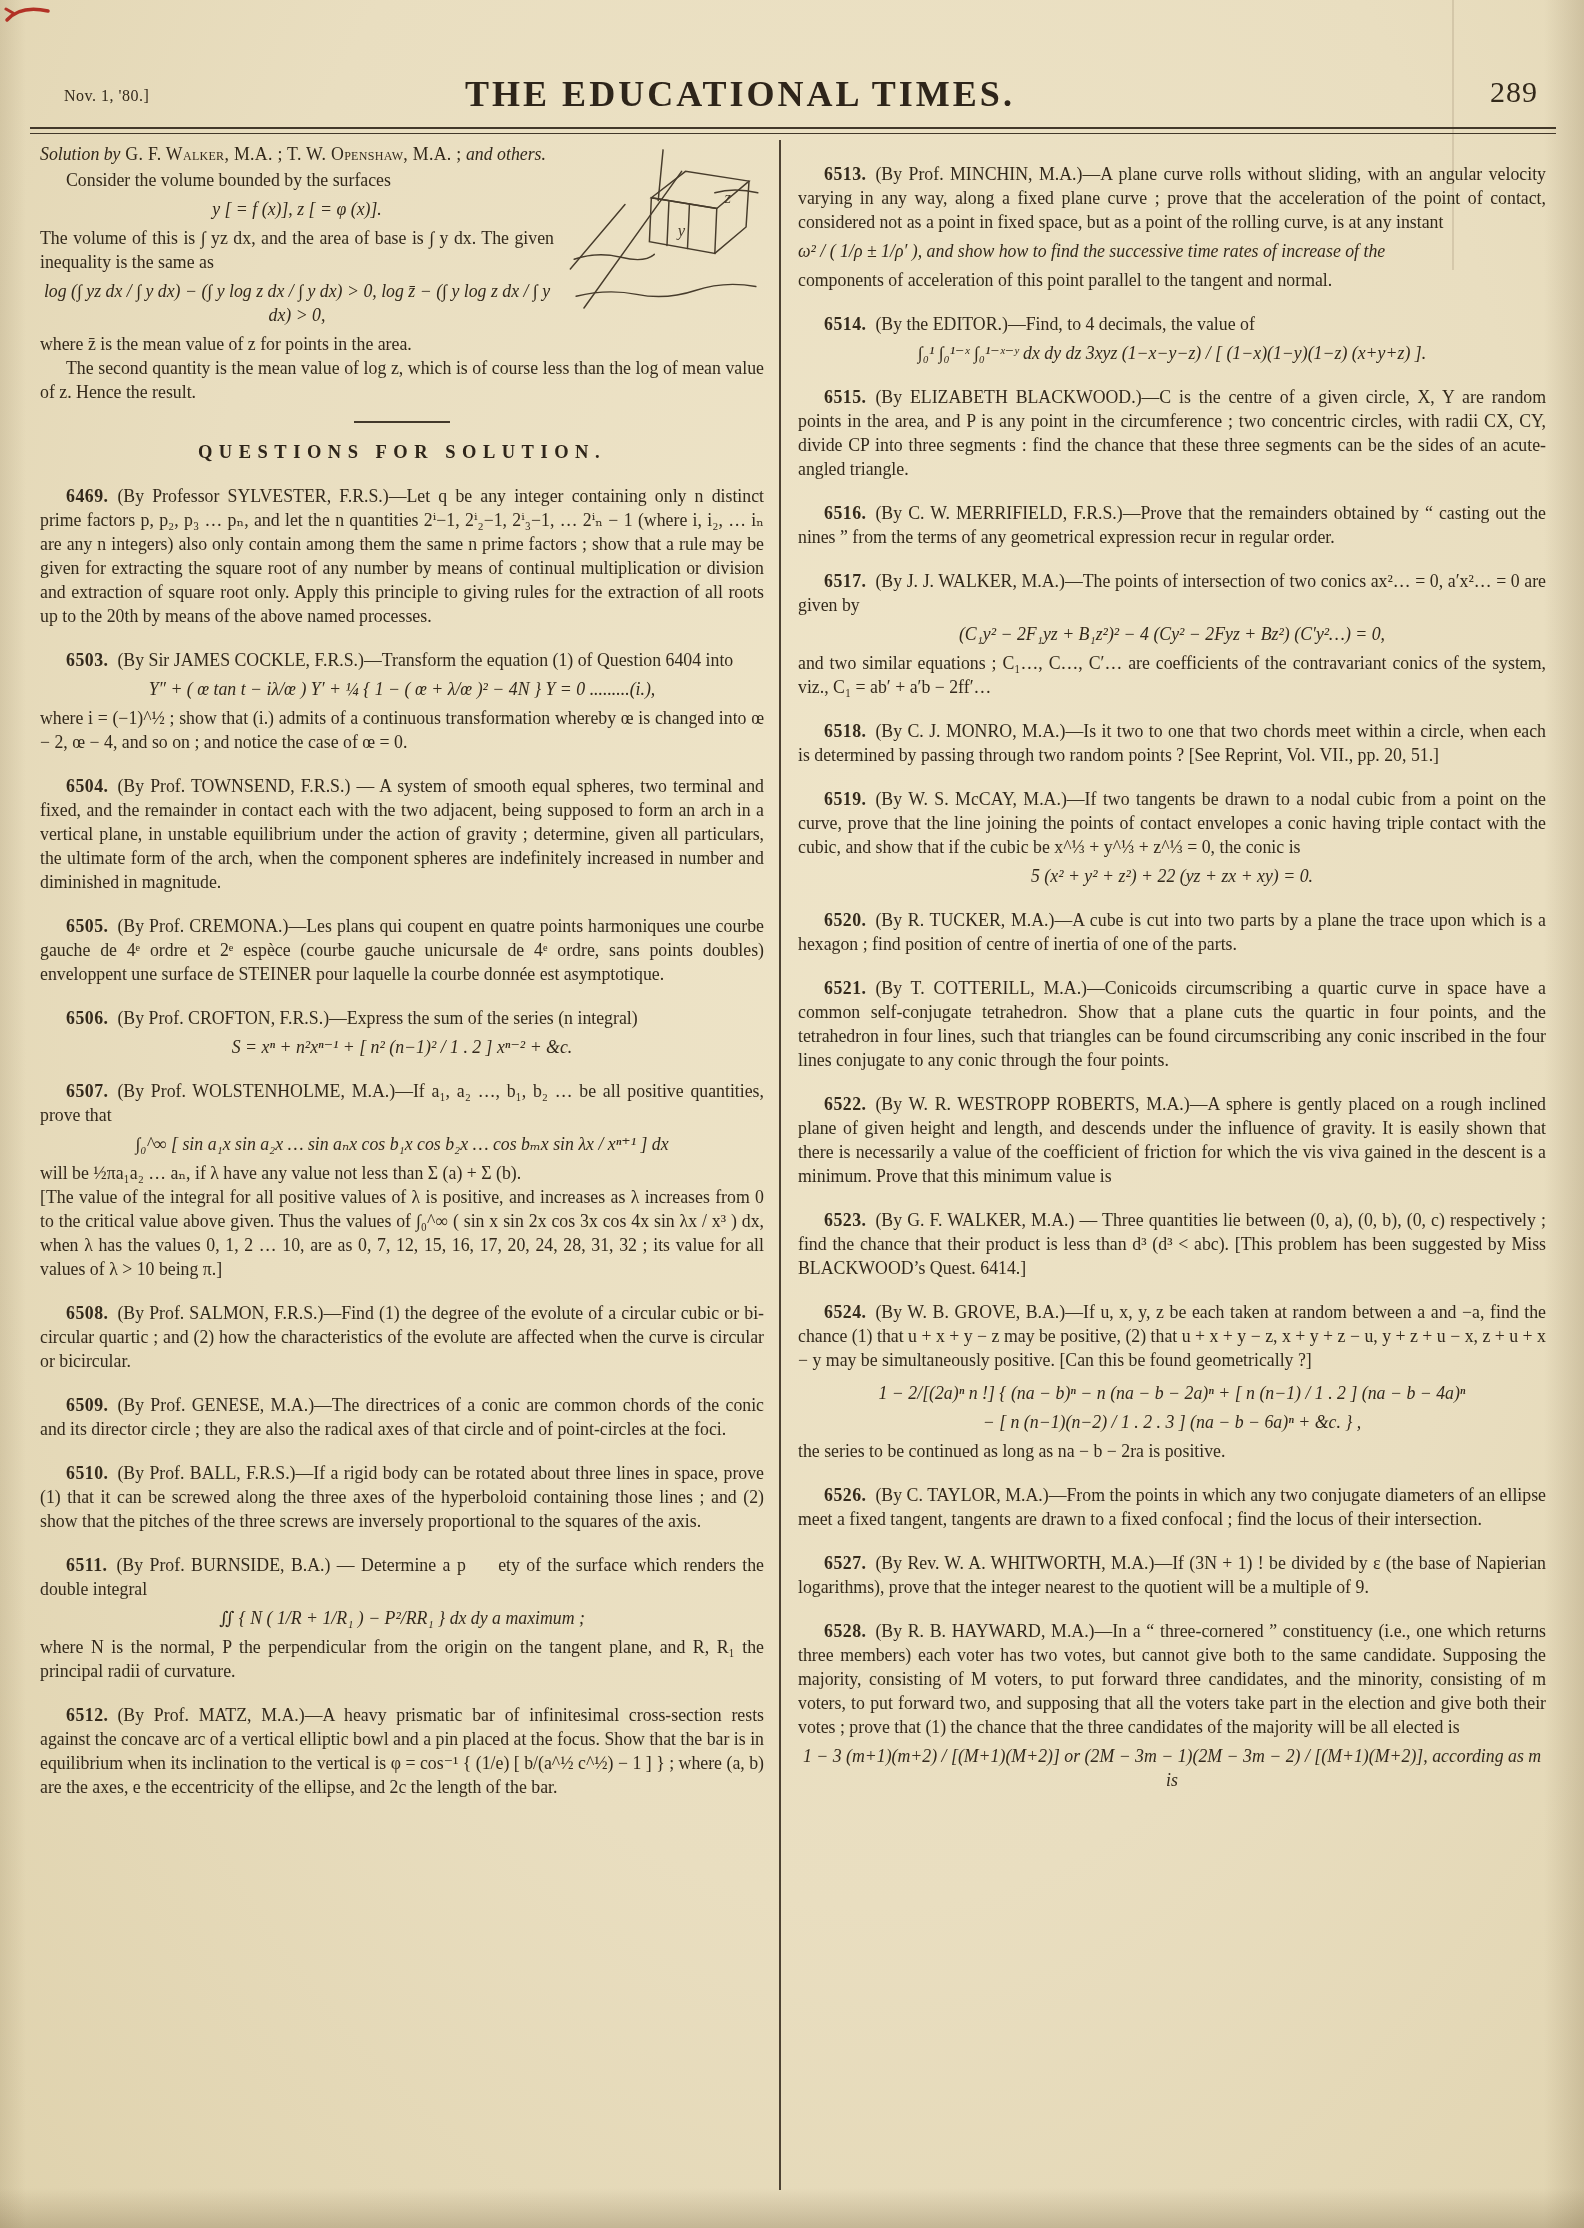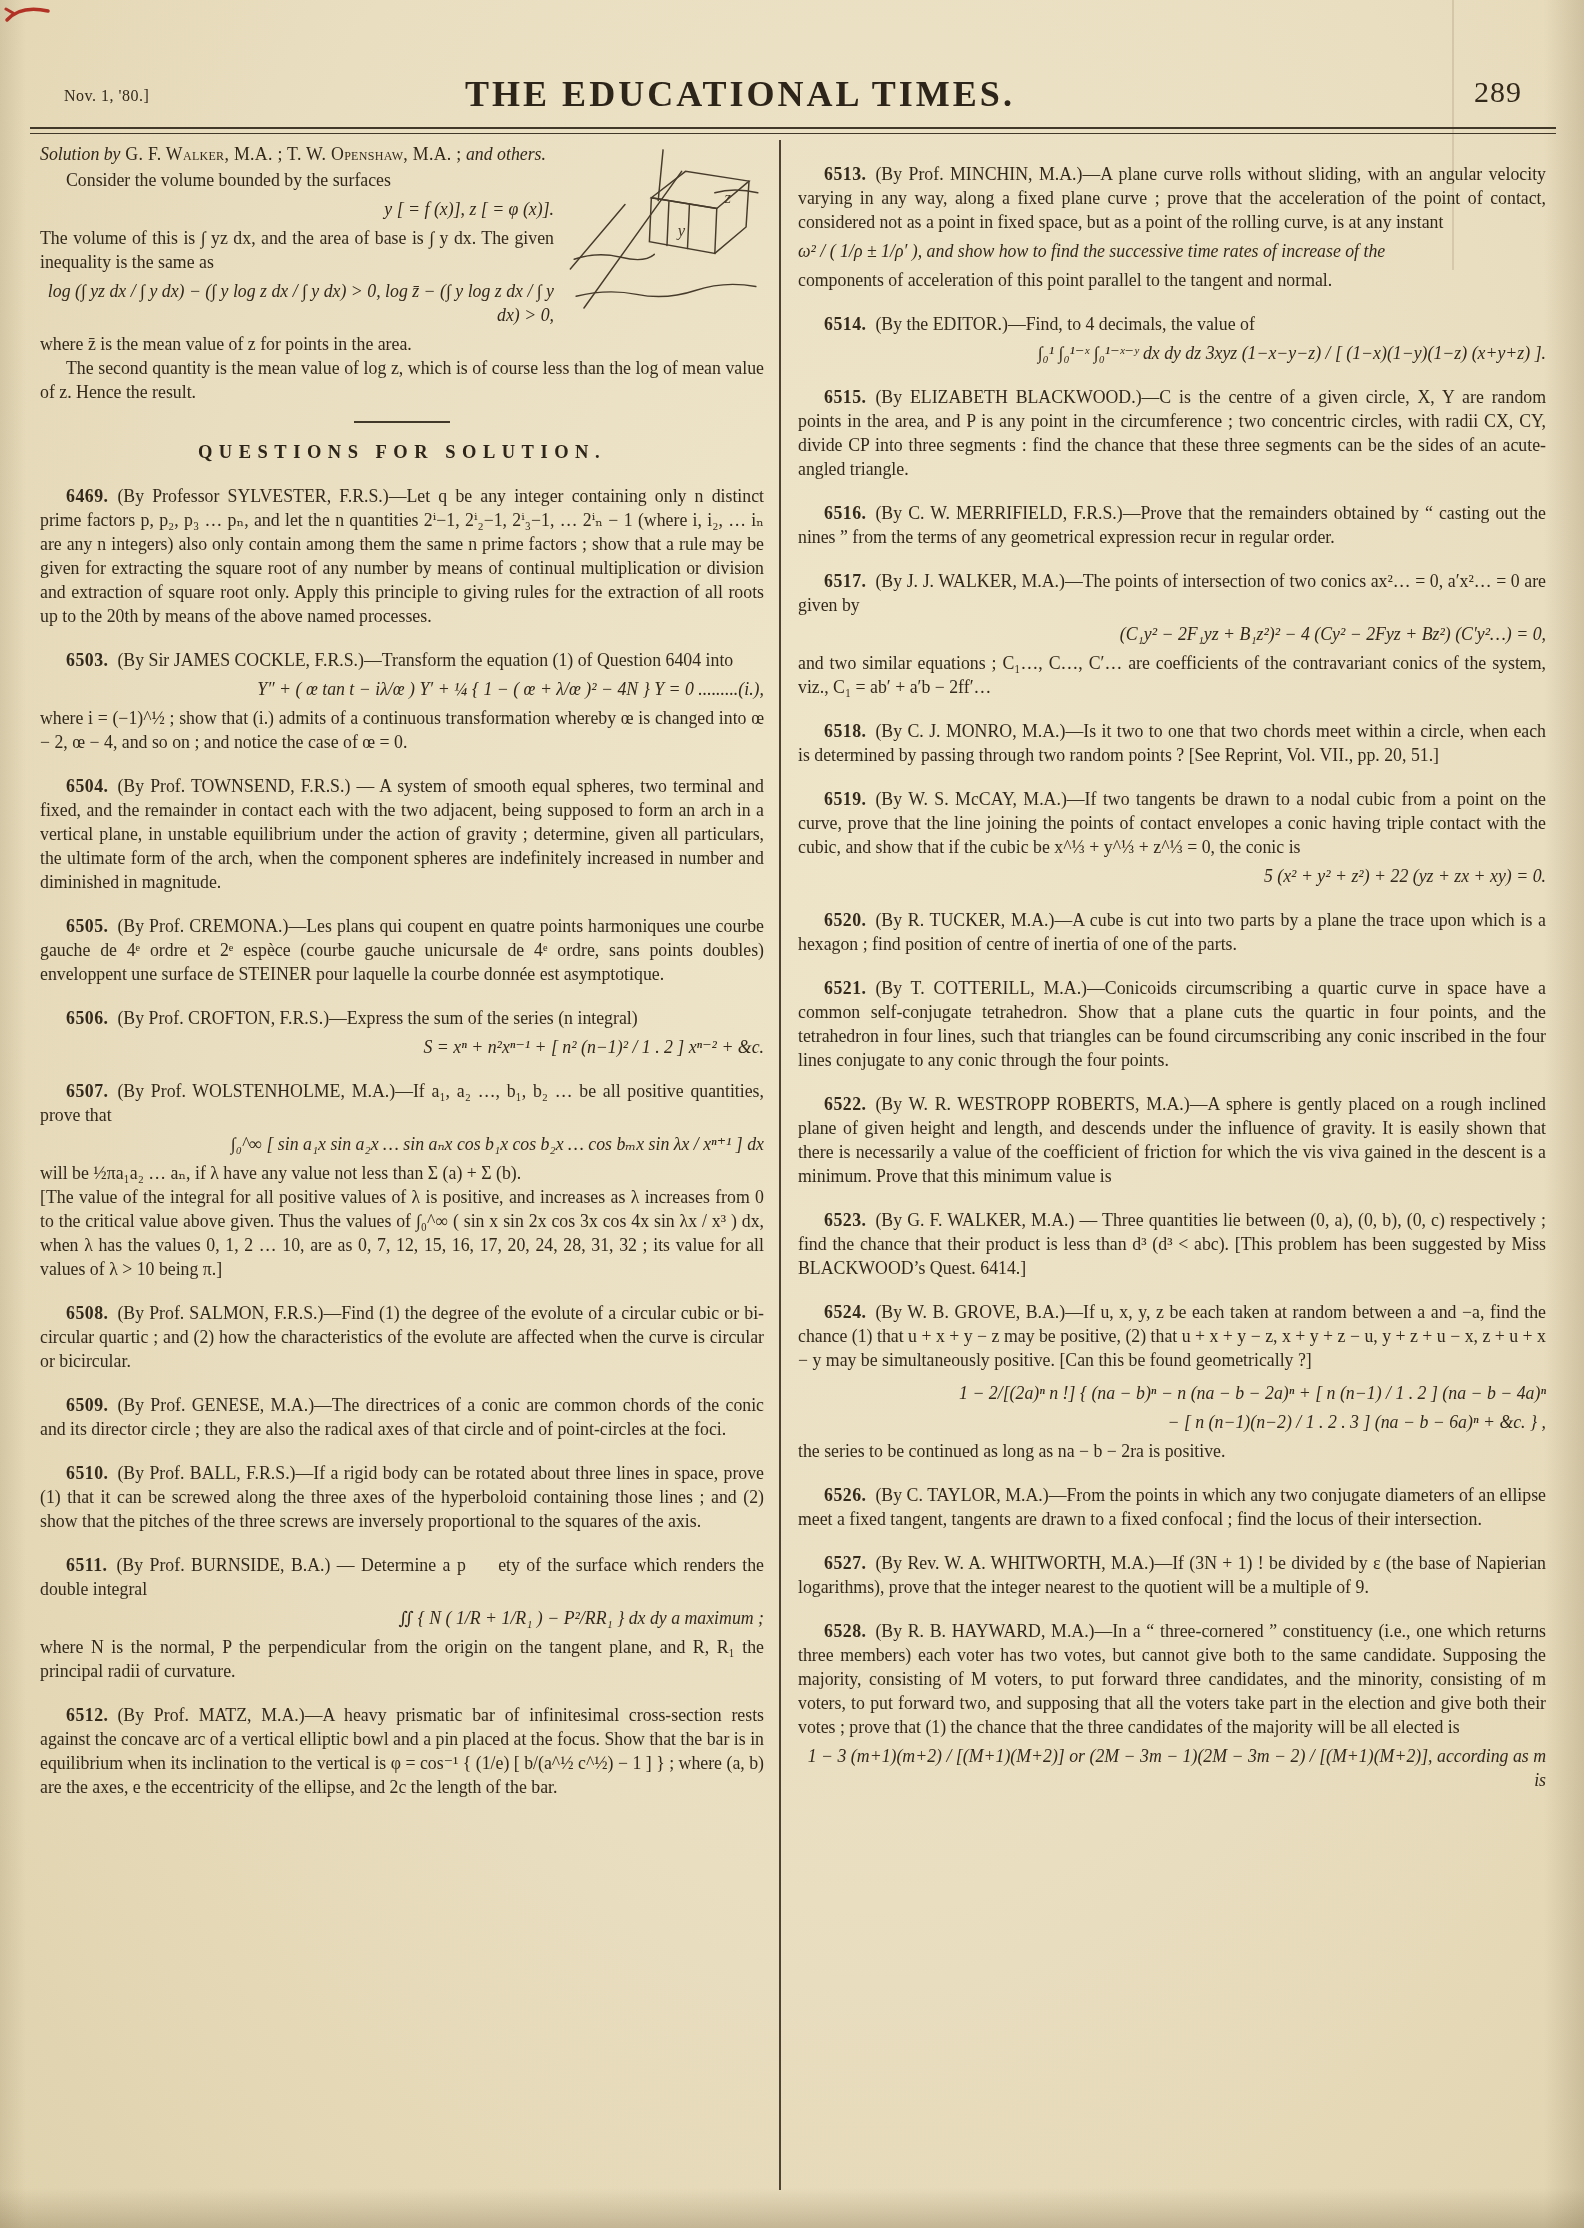--- a/index.html
+++ b/index.html
@@ -10,33 +10,33 @@
       linear-gradient(to right, rgba(110,90,55,.14), rgba(110,90,55,0) 26px, rgba(110,90,55,0) 1544px, rgba(110,90,55,.20)),
       radial-gradient(ellipse at 55% 35%, #eee4c8 0%, #e9dec0 55%, #dfd2ad 100%);
     color:#33291b;
     font-family:"Liberation Serif","DejaVu Serif",serif;
     font-size:17.8px;line-height:24px;
   }
   .red-mark{position:absolute;left:4px;top:2px;width:60px;height:26px;}
   .crease{position:absolute;left:1452px;top:0;width:2px;height:270px;background:rgba(90,70,40,.14);}
   .hdr-date{position:absolute;left:64px;top:84px;font-size:16px;letter-spacing:.5px;}
   .hdr-title{position:absolute;left:0;top:82px;width:1480px;text-align:center;font-size:36px;letter-spacing:3px;font-weight:600;color:#2e251a;}
-  .hdr-page{position:absolute;right:62px;top:80px;font-size:30px;letter-spacing:1px;}
+  .hdr-page{position:absolute;right:46px;top:80px;font-size:30px;letter-spacing:1px;}
   .rule-double{position:absolute;left:30px;right:28px;top:127px;height:4px;border-top:2.5px solid #42382a;border-bottom:1.2px solid #42382a;}
   .col-divider{position:absolute;left:779px;top:140px;height:2050px;width:1.6px;background:#4d4233;}
   .col{position:absolute;top:142px;}
   .col.left{left:40px;width:724px;}
   .col.right{left:798px;width:748px;}
   p{margin:0;text-align:justify;}
   .indent{text-indent:26px;}
   .noindent{text-indent:0;}
   .byline{text-indent:0;margin-bottom:2px;}
   .ital{font-style:italic;}
   .sc{font-variant:small-caps;letter-spacing:.3px;}
-  .q-formula{text-align:right;text-indent:0;margin:5px 0 5px;font-style:italic;}
+  .q-formula{text-align:center;text-indent:0;margin:5px 0 5px;font-style:italic;}
   .q-formula.fl{text-align:left;}
   .qnum{font-weight:bold;letter-spacing:.5px;}
   .question{margin-top:9px;}
   .question p.q-first{text-indent:26px;margin-top:20px;}
   .question p.q-cont{text-indent:0;}
   .short-rule{width:96px;height:2.2px;background:#42382a;margin:17px auto 0;}
   .section-heading{text-align:center;font-weight:bold;font-size:18.5px;letter-spacing:6.5px;margin:17px 0 4px;color:#2e251a;}
   .diagram{float:right;width:196px;height:166px;margin:2px 0 6px 14px;}
   .diagram svg{width:100%;height:100%;}
   .diagram path{stroke:#473c2c;stroke-width:1.5;fill:none;stroke-linecap:round;}

